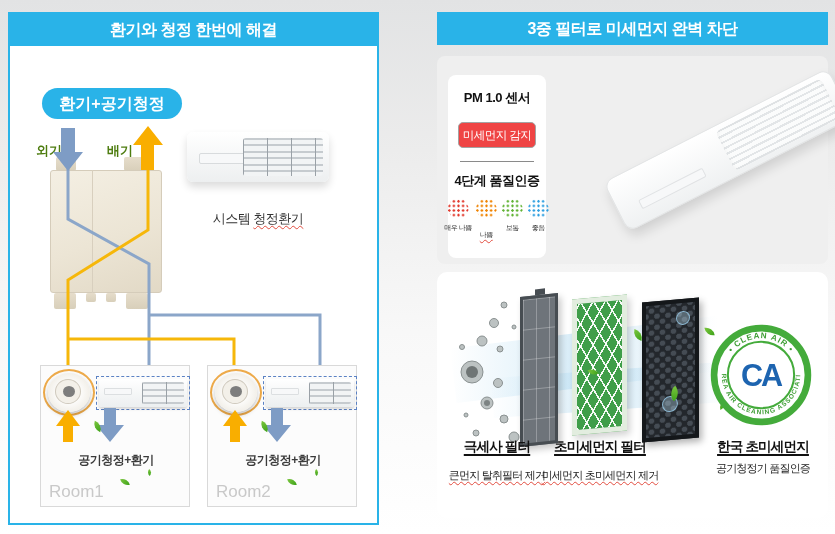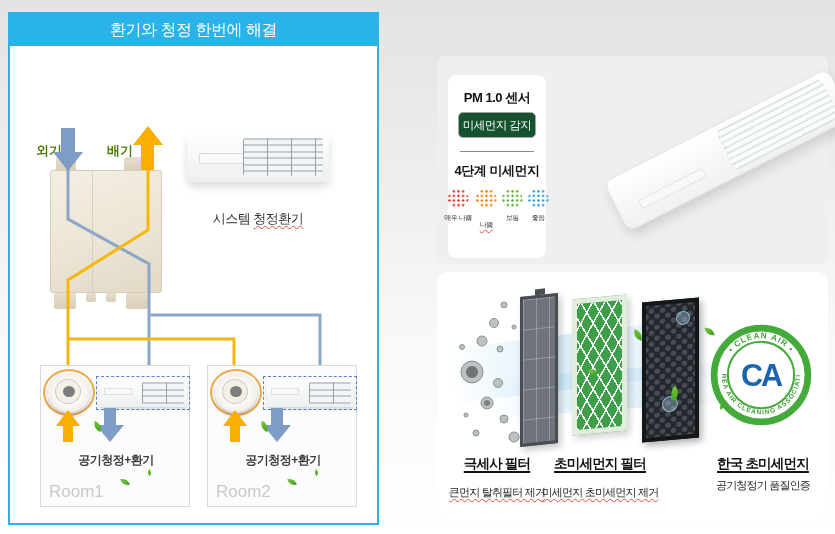--- a/index.html
+++ b/index.html
@@ -1,20 +1,20 @@
 <!DOCTYPE html>
 <html style="--accent: #29b3e8; --pipe_yellow: #f6b70a; --pipe_blue: #8ba6c9; --arrow_orange: #f9ae00; --arrow_blue: #7e9cc5;"><head>
 <meta charset="utf-8">
 <style>
   html,body{margin:0;padding:0;background:#cfcfcf;}
   #canvas{position:relative;width:835px;height:534px;overflow:hidden;
     font-family:"Liberation Sans",sans-serif;
     background:linear-gradient(180deg,#e2e3e4 0%,#ececec 28%,#f8f8f8 62%,#ffffff 100%);}
   
-  .hdr{position:absolute;background:var(--accent);color:#fff;font-weight:400;font-size:16px;
+  .hdr{position:absolute;background:var(--accent);color:#fff;font-weight:700;font-size:16px;
        text-align:center;letter-spacing:-0.5px;}
   
   #lpanel{position:absolute;left:8px;top:12px;width:371px;height:513px;background:#fff;
           border:2px solid var(--accent);box-sizing:border-box;}
   .badge-pill{position:absolute;left:32px;top:74px;width:140px;height:31px;line-height:31px;
           background:var(--accent);border-radius:17px;color:#fff;font-weight:700;font-size:16px;text-align:center;}
   .airlabel{position:absolute;top:128px;font-size:13px;font-weight:700;color:#4d7c0f;}
   .hx{position:absolute;left:40px;top:143px;width:112px;height:152px;}
   .hx .foot{position:absolute;background:linear-gradient(#e6ddcb,#d8cfba);border-radius:2px;}
   .hx .body{position:absolute;left:0;top:13px;width:112px;height:123px;border-radius:3px;
@@ -51,21 +51,21 @@
   .munit .grille{position:absolute;right:3px;top:3px;width:42px;height:22px;border-radius:2px;}
   .munit .ctrl{position:absolute;left:5px;top:9px;width:26px;height:5px;border:1px solid #dcdfe1;border-radius:1px;background:#f7f8f9;}
   .room-caption{position:absolute;left:0;top:86px;width:150px;text-align:center;font-size:12px;font-weight:700;color:#3a3a3a;letter-spacing:-0.5px;}
   .room-name{position:absolute;left:8px;bottom:4px;font-size:17px;color:#c9c9c9;}
   .leaf{position:absolute;background:linear-gradient(135deg,#7cc63f,#3da219);border-radius:0 100% 0 100%;}
   
   #rpanel{position:absolute;left:437px;top:12px;width:391px;height:510px;}
   .rp-gray{position:absolute;left:0;top:44px;width:391px;height:208px;background:#efefef;border-radius:8px;}
   .pm-card{position:absolute;left:11px;top:19px;width:98px;height:183px;background:#fff;border-radius:8px;text-align:center;}
   .pm-title{margin-top:14px;font-size:13px;font-weight:700;color:#111;letter-spacing:-0.5px;}
-  .pm-badge{width:76px;height:24px;line-height:24px;margin:5px auto 0;background:#14532d;border:1px solid #a3a3a3;
+  .pm-badge{width:76px;height:24px;line-height:24px;margin:15px auto 0;background:#ef4444;border:1px solid #a3a3a3;
             border-radius:5px;color:#fff;font-size:11.5px;letter-spacing:-0.5px;}
   .pm-divider{width:74px;height:1px;background:#8a8a8a;margin:13px auto 10px;}
   .levels{display:flex;justify-content:center;gap:3px;margin-top:9px;}
   .level{display:flex;flex-direction:column;align-items:center;}
   .dots{width:23px;height:19px;clip-path:polygon(26% 0,74% 0,100% 50%,74% 100%,26% 100%,0 50%);}
   .level-label{margin-top:5px;font-size:7px;letter-spacing:-0.5px;color:#333;white-space:nowrap;}
   .unit-diag{position:absolute;left:165px;top:66px;width:250px;height:54px;border-radius:10px;
         background:linear-gradient(#ffffff,#eff1f2);border:1px solid #e2e4e5;box-shadow:0 7px 12px rgba(0,0,0,.13);
         transform:rotate(-27deg);}
   .pgrille{position:absolute;right:10px;top:5px;bottom:5px;width:118px;border-radius:5px;
@@ -86,39 +86,40 @@
         background-image:repeating-linear-gradient(60deg,rgba(255,255,255,.95) 0 1.5px,rgba(0,0,0,0) 1.5px 11px),
                          repeating-linear-gradient(-60deg,rgba(255,255,255,.95) 0 1.5px,rgba(0,0,0,0) 1.5px 11px);
         box-shadow:3px 4px 7px rgba(0,0,0,.18);}
   .filter3{position:absolute;left:205px;top:28px;width:57px;height:140px;transform:skewY(-5deg);
         background-color:#23272c;border:4px solid #14171a;box-sizing:border-box;
         background-image:radial-gradient(circle,#454c54 2.8px,rgba(0,0,0,0) 3px),
                          radial-gradient(circle,#454c54 2.8px,rgba(0,0,0,0) 3px);
         background-size:11px 11px;background-position:0 0,5.5px 5.5px;
         box-shadow:3px 4px 7px rgba(0,0,0,.3);}
   .bub{position:absolute;border:1px solid rgba(150,200,230,.8);background:rgba(190,225,245,.35);border-radius:50%;}
-  .cap{position:absolute;top:183px;transform:translateX(-50%);text-align:center;white-space:nowrap;}
+  .cap{position:absolute;top:166px;transform:translateX(-50%);text-align:center;white-space:nowrap;}
   .cap-title{font-size:13.5px;font-weight:700;color:#111;letter-spacing:-0.8px;
         text-decoration:underline;text-decoration-thickness:1.5px;text-underline-offset:3px;}
   .cap-desc{margin-top:5px;font-size:11px;color:#222;letter-spacing:-0.8px;}
   .wavy{text-decoration-line:underline;text-decoration-style:wavy;text-decoration-color:#e24c3f;
         text-decoration-thickness:1px;text-underline-offset:2px;margin-top:12px;}
   .logo-svg{position:absolute;left:273px;top:52px;width:102px;height:102px;}
   .ring{fill:#fff;stroke:#44ab3b;}
   .ringtext{fill:#3f9e35;font-weight:700;letter-spacing:1px;}
   .monogram{fill:#1d64b0;font-weight:700;letter-spacing:-2px;}
 </style>
 </head>
 <body>
 
 <div id="canvas">
 
   <div id="lpanel">
     <div class="hdr" style="left:0;top:0;width:367px;height:32px;line-height:32px;">환기와 청정 한번에 해결</div>
 
+    <div class="badge-pill">환기+공기청정</div>
 
     <div class="airlabel" style="left:26px;">외기</div>
     <div class="airlabel" style="left:97px;">배기</div>
 
     <div class="hx">
       <div class="foot" style="left:6px;top:0;width:20px;height:14px;"></div>
       <div class="foot" style="left:74px;top:0;width:20px;height:14px;"></div>
       <div class="body"></div>
       <div class="seam"></div>
       <div class="foot" style="left:4px;top:136px;width:22px;height:16px;"></div>
@@ -180,27 +181,28 @@
       </svg>
       <span class="leaf" style="left:52px;top:56px;width:9px;height:9px;transform:rotate(20deg);"></span>
       <span class="leaf" style="left:80px;top:112px;width:8px;height:8px;transform:rotate(-15deg);"></span>
       <span class="leaf" style="left:106px;top:104px;width:5px;height:5px;transform:rotate(40deg);"></span>
       <div class="room-caption">공기청정+환기</div>
       <div class="room-name">Room2</div>
     </div>
   </div>
 
   <div id="rpanel">
+    <div class="hdr" style="left:0;top:0;width:391px;height:33px;line-height:33px;">3중 필터로 미세먼지 완벽 차단</div>
 
     <div class="rp-gray">
       <div class="pm-card">
         <div class="pm-title">PM 1.0 센서</div>
         <div class="pm-badge">미세먼지 감지</div>
         <div class="pm-divider"></div>
-        <div class="pm-title" style="margin-top:0;">4단계 미세먼지</div>
+        <div class="pm-title" style="margin-top:0;">4단계 품질인증</div>
         <div class="levels">
           <div class="level">
             <div class="dots" style="background: radial-gradient(rgb(226, 58, 46) 1.15px, transparent 1.35px) 0px 0px / 4.6px 4.6px;"></div>
             <div class="level-label">매우 나쁨</div>
           </div>
           <div class="level">
             <div class="dots" style="background: radial-gradient(rgb(240, 131, 0) 1.15px, transparent 1.35px) 0px 0px / 4.6px 4.6px;"></div>
             <div class="level-label wavy">나쁨</div>
           </div>
           <div class="level">

